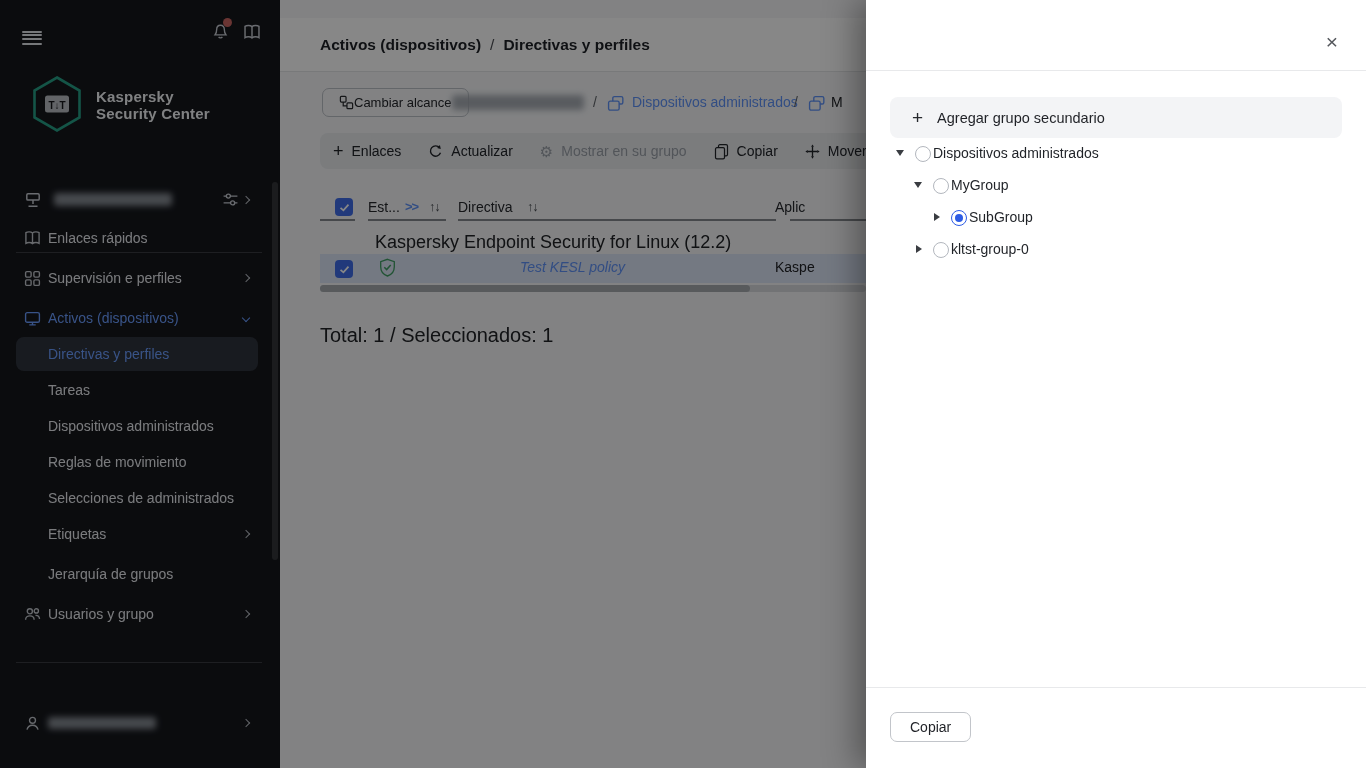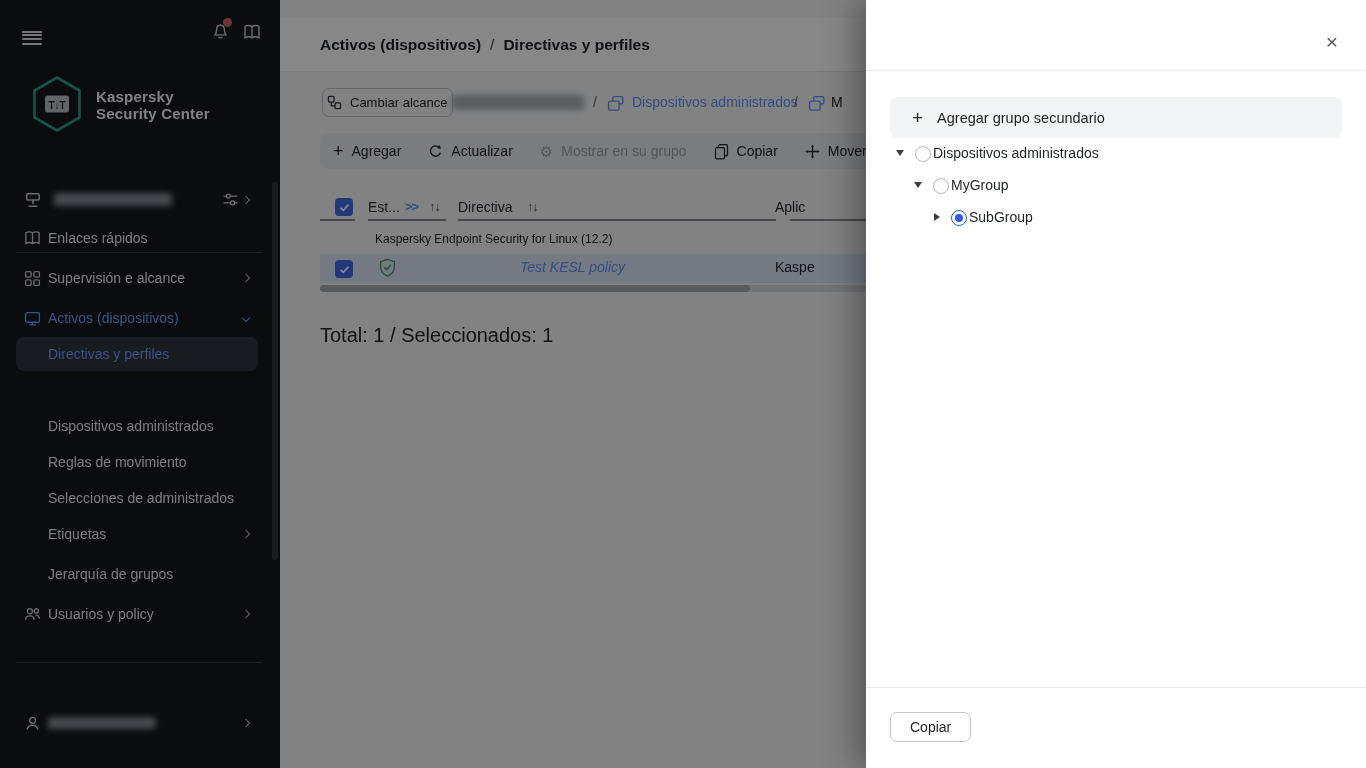--- a/index.html
+++ b/index.html
@@ -33,37 +33,37 @@
   .sb-div { position:absolute; left:16px; width:246px; height:1px; background:rgba(255,255,255,.16); }
   .redacted { background:#9aa0a8; opacity:.85; border-radius:3px; filter:blur(3px); }
   .sb-scroll { position:absolute; left:272px; top:182px; width:6px; height:378px; background:rgba(255,255,255,.13); border-radius:3px; }
 
   
   .main { position:absolute; left:280px; top:0; width:586px; height:768px; background:#f5f6f8; overflow:hidden; z-index:10; }
   .main-header { position:absolute; left:0; top:0; width:586px; height:54px; background:#fff; border-bottom:1px solid #e2e4e7;margin-top:18px; }
   .title { position:absolute; left:40px; top:0; line-height:54px; font-size:15.5px; font-weight:bold; color:#1e2126; }
   .title .sep { font-weight:normal; color:#4a4d52; margin:0 9px; }
 
-  .scope-btn { position:absolute; left:42px; top:88px; height:29px; display:flex; align-items:center; gap:8px; padding:0 4px; border:1px solid #bcc0c6; border-radius:7px; background:transparent; font-size:13px; color:#24262b; cursor:pointer; }
+  .scope-btn { position:absolute; left:42px; top:88px; height:29px; display:flex; align-items:center; gap:0; padding:0 16px; border:1px solid #bcc0c6; border-radius:7px; background:transparent; font-size:13px; color:#24262b; cursor:pointer; }
   .crumb-blur { position:absolute; left:172px; top:95px; width:132px; height:15px; }
   .crumb-sep { position:absolute; top:88px; line-height:29px; font-size:14px; color:#606469; }
   .crumb-link { position:absolute; top:88px; line-height:29px; font-size:14px; color:#5f92f7; cursor:pointer; white-space:nowrap; }
   .crumb-ic { position:absolute; top:95px; }
 
   .toolbar { position:absolute; left:40px; top:133px; width:560px; height:36px; background:#e8eaed; border-radius:8px; display:flex; align-items:center; padding-left:13px; gap:27px; }
   .tbtn { display:flex; align-items:center; gap:8px; background:none; border:none; font-size:14px; color:#212429; cursor:pointer; font-family:inherit; }
   .tbtn.disabled { color:#9ba1a9; cursor:default; }
   .tbtn .gear { font-size:15px; line-height:1; }
 
   .cbx { position:absolute; width:18px; height:18px; border-radius:4px; background:#3f6de8; display:flex; align-items:center; justify-content:center; cursor:pointer; }
   .th { position:absolute; font-size:14px; color:#26282d; white-space:nowrap; }
   .sort { font-size:12.5px; color:#4a4d52; letter-spacing:-1px; }
   .expand-cols { color:#5f92f7; font-size:13px; font-weight:bold; letter-spacing:-1px; cursor:pointer; }
   .col-line { position:absolute; top:219px; height:2px; background:#84888e; }
-  .group-row { position:absolute; left:95px; top:232px; font-size:12px; color:#202226; white-space:nowrap; }
+  .group-row { position:absolute; left:95px; top:232px; font-size:18px; color:#202226; white-space:nowrap; }
   .sel-row { position:absolute; left:40px; top:254px; width:546px; height:29px; background:#dbe4f5; cursor:pointer; }
   .policy-link { position:absolute; left:240px; top:259px; font-size:14px; color:#5f92f7; cursor:pointer;font-style:italic; }
   .app-cell { position:absolute; left:495px; top:259px; font-size:14px; color:#202226; white-space:nowrap; }
   .htrack { position:absolute; left:40px; top:285px; width:546px; height:7px; background:#d8dadd; border-radius:4px; }
   .hthumb { position:absolute; left:0; top:0; width:430px; height:7px; background:#a6aaaf; border-radius:4px; cursor:grab; }
   .total { position:absolute; left:40px; top:324px; font-size:20px; color:#202226; }
 
   .dim { position:absolute; left:0; top:0; width:866px; height:768px; background:rgba(0,0,0,.47); z-index:30; }
 
   
@@ -156,41 +156,44 @@
     <span class="nav-ic">
       <svg width="17" height="17" viewBox="0 0 16 16">
           <g fill="none" stroke="#c3c7cd" stroke-width="1.3">
             <rect x="1.5" y="1.5" width="5.2" height="5.2" rx="1.2"></rect>
             <rect x="9.3" y="1.5" width="5.2" height="5.2" rx="1.2"></rect>
             <rect x="1.5" y="9.3" width="5.2" height="5.2" rx="1.2"></rect>
             <rect x="9.3" y="9.3" width="5.2" height="5.2" rx="1.2"></rect>
           </g>
         </svg>
     </span>
-    <span class="lbl">Supervisión e alcance</span>
+    <span class="lbl">Supervisión e perfiles</span>
     <span class="chev-r chev r"></span>
   </div>
 
   <div class="srow nav-blue" style="top:300px">
     <span class="nav-ic">
       <svg width="17" height="17" viewBox="0 0 16 16">
           <g fill="none" stroke="#6b9dff" stroke-width="1.3">
             <rect x="1.5" y="2.5" width="13" height="9" rx="1.5"></rect>
             <path d="M8 11.5 V14 M5 14 H11"></path>
           </g>
         </svg>
     </span>
     <span class="lbl">Activos (dispositivos)</span>
     <span class="chev-r chev d"></span>
   </div>
 
   <div class="pill" style="top:337px">
     <span class="lbl">Directivas y perfiles</span>
   </div>
 
+  <div class="srow sub" style="top:372px">
+    <span class="lbl">Tareas</span>
+  </div>
   <div class="srow sub" style="top:408px">
     <span class="lbl">Dispositivos administrados</span>
   </div>
   <div class="srow sub" style="top:444px">
     <span class="lbl">Reglas de movimiento</span>
   </div>
   <div class="srow sub" style="top:480px">
     <span class="lbl">Selecciones de administrados</span>
   </div>
   <div class="srow sub" style="top:516px">
@@ -205,21 +208,21 @@
     <span class="nav-ic">
       <svg width="17" height="17" viewBox="0 0 16 16">
           <g fill="none" stroke="#c3c7cd" stroke-width="1.3">
             <circle cx="5.5" cy="5" r="2.4"></circle>
             <path d="M1.5 13 C1.5 10.5 3.5 9.3 5.5 9.3 C7.5 9.3 9.5 10.5 9.5 13"></path>
             <circle cx="11.6" cy="4.6" r="2"></circle>
             <path d="M10.8 8.8 C13.2 8.6 14.6 10.3 14.6 12.3"></path>
           </g>
         </svg>
     </span>
-    <span class="lbl">Usuarios y policy</span>
+    <span class="lbl">Usuarios y grupo</span>
     <span class="chev-r chev r"></span>
   </div>
 
   <div class="sb-div" style="top:662px"></div>
 
 
   <div class="srow" style="top:705px">
     <span class="nav-ic">
       <svg width="17" height="17" viewBox="0 0 16 16">
           <g fill="none" stroke="#c3c7cd" stroke-width="1.3">
@@ -266,21 +269,21 @@
     <svg width="19" height="17" viewBox="0 0 18 16">
         <rect x="5.5" y="1.5" width="9.5" height="7" rx="1.5" fill="none" stroke="#5f92f7" stroke-width="1.3"></rect>
         <rect x="1.5" y="5.8" width="10" height="8.5" rx="1.5" fill="#f5f6f8" stroke="#5f92f7" stroke-width="1.3"></rect>
       </svg>
   </span>
   <span class="crumb-link" style="left:551px;color:#202226">M</span>
 
   <div class="toolbar">
     <button class="tbtn">
       <span style="font-size:18px;line-height:1">+</span>
-      <span>Agregar</span>
+      <span>Enlaces</span>
     </button>
     <button class="tbtn">
       <svg width="15" height="15" viewBox="0 0 16 16">
           <path d="M13.3 9.4 A5.5 5.5 0 1 1 12.4 4" fill="none" stroke="#212429" stroke-width="1.5"></path>
           <polygon points="12.7,1.1 13.6,5.2 9.7,4.3" fill="#212429"></polygon>
         </svg>
       <span>Actualizar</span>
     </button>
     <button class="tbtn disabled">
       <span class="gear">⚙</span>
@@ -369,16 +372,21 @@
   <div class="tree-row" style="top:202px">
     <span class="tri closed" style="left:68px;top:11px"></span>
     <span class="radio on" style="left:85px"></span>
     <span class="tree-lbl" style="left:103px">SubGroup</span>
   </div>
   <div class="tree-row" style="top:170px">
     <span class="tri open" style="left:48px"></span>
     <span class="radio" style="left:67px"></span>
     <span class="tree-lbl" style="left:85px">MyGroup</span>
   </div>
+  <div class="tree-row" style="top:234px">
+    <span class="tri closed" style="left:50px;top:11px"></span>
+    <span class="radio" style="left:67px"></span>
+    <span class="tree-lbl" style="left:85px">kltst-group-0</span>
+  </div>
 
   <div class="p-div" style="top:687px"></div>
   <button class="copy-btn">Copiar</button>
 </div>
 
 </body></html>

